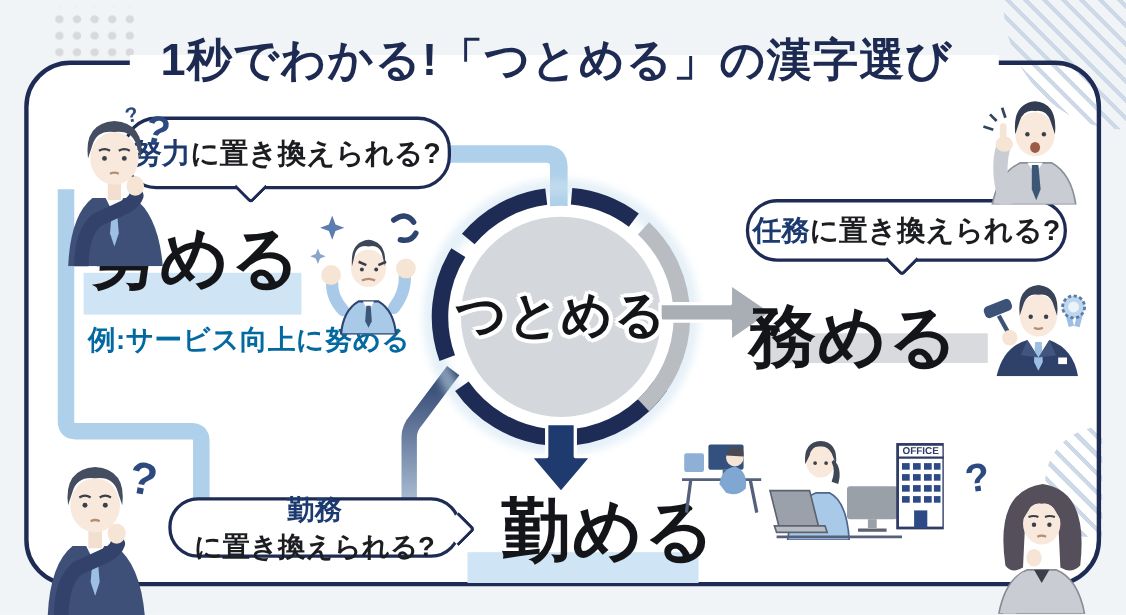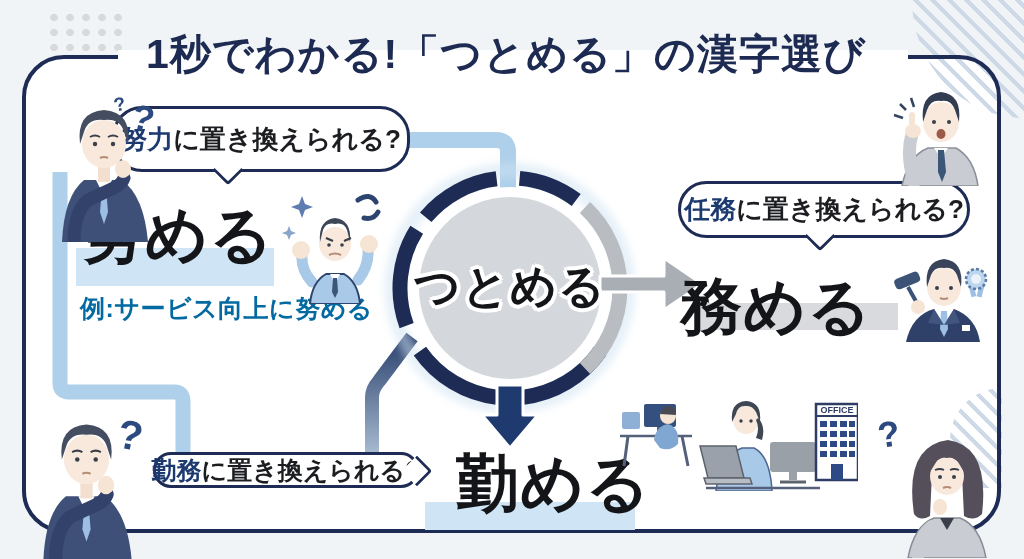--- a/index.html
+++ b/index.html
@@ -34,21 +34,21 @@
   .center-word{position:absolute;left:510px;top:288px;transform:translate(-50%,-52%);z-index:5;
         font-size:46px;font-weight:bold;color:#141519;letter-spacing:1px;white-space:nowrap;
         text-shadow:-3px -3px 0 #fff,3px -3px 0 #fff,-3px 3px 0 #fff,3px 3px 0 #fff,
                     0 -4px 0 #fff,0 4px 0 #fff,-4px 0 0 #fff,4px 0 0 #fff;}
   .bubble{position:absolute;z-index:6;background:#fff;border:3px solid #1e2c55;border-radius:30px;
           display:flex;align-items:center;justify-content:center;font-size:26px;font-weight:bold;
           color:#1c1d20;white-space:nowrap;box-sizing:border-box;text-align:right;}
   .bubble .kw{color:#1d3a70;}
   .bubble-left{left:112px;top:106px;width:298px;height:66px;}
   .bubble-right{left:678px;top:181px;width:292px;height:57px;}
-  .bubble-bottom{left:153px;top:452px;width:266px;height:36px;border-radius:27px;}
+  .bubble-bottom{left:153px;top:452px;width:266px;height:55px;border-radius:27px;flex-direction:column;}
   .tail-d{position:absolute;bottom:-12px;width:19px;height:19px;background:#fff;
           border-right:3px solid #1e2c55;border-bottom:3px solid #1e2c55;
           transform:rotate(45deg);border-bottom-right-radius:4px;}
   .tail-r{position:absolute;right:-12px;top:50%;margin-top:-10px;width:19px;height:19px;background:#fff;
           border-top:3px solid #1e2c55;border-right:3px solid #1e2c55;
           transform:rotate(45deg);border-top-right-radius:4px;}
   .illus{position:absolute;z-index:7;}
   .title-mask{position:absolute;left:118px;top:50px;width:790px;height:12px;background:#fff;z-index:8;}
   .title{position:absolute;left:0;right:12px;top:27px;margin:0;text-align:center;z-index:9;
          font-size:41px;font-weight:bold;color:#1d2a52;letter-spacing:1px;white-space:nowrap;}

